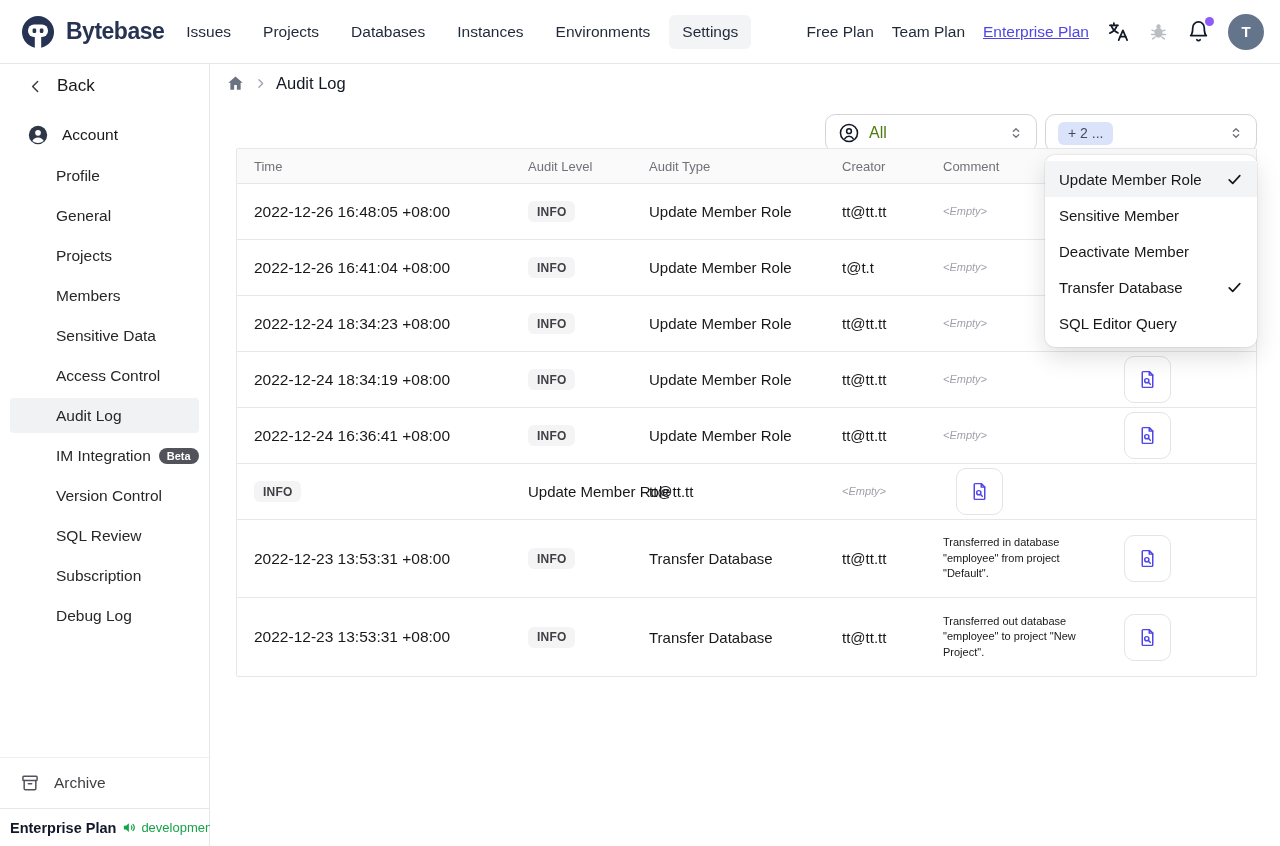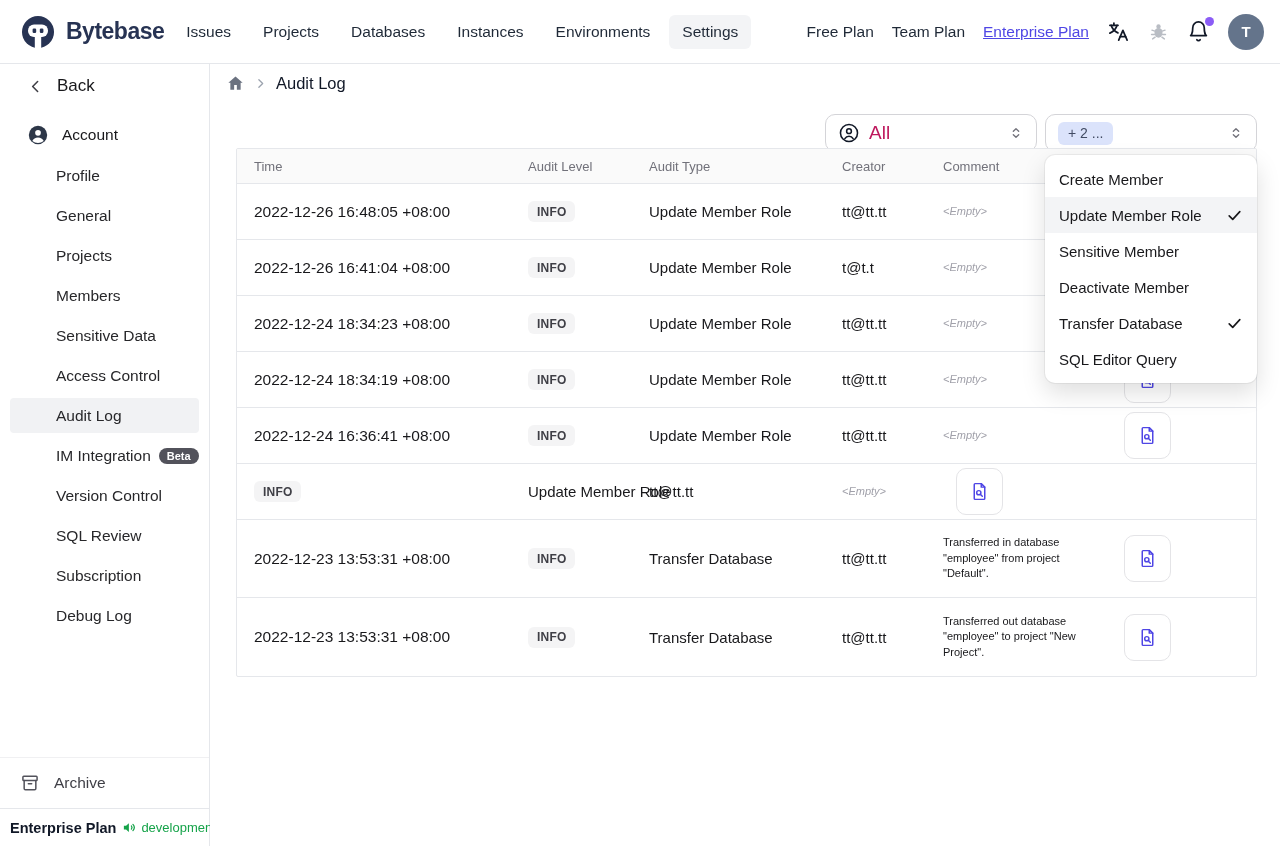--- a/index.html
+++ b/index.html
@@ -69,21 +69,21 @@
   .breadcrumb { position:absolute; left:16px; top:10px; display:flex; align-items:center; gap:9px; }
   .crumb-current { font-size:16.5px; font-weight:500; color:#111827; }
 
   .select {
     position:absolute; top:50px; width:212px; height:38px; background:#fff;
     border:1px solid #d4d4d8; border-radius:10px; display:flex; align-items:center;
     gap:9px; padding:0 12px; cursor:pointer;
   }
   .select.creator { left:615px; }
   .select.type { left:835px; }
-  .select-value { font-size:19px; color:#be185d; }
+  .select-value { font-size:16px; color:#4d7c0f; }
   .type-pill { background:#dbe3fb; color:#414b63; font-size:14px; border-radius:6px; padding:3.5px 10px; }
   .updown { margin-left:auto; display:flex; }
 
   
   .menu {
     position:absolute; left:835px; top:91px; width:212px; z-index:20;
     background:#fff; border-radius:10px; padding:6px 0;
     box-shadow:0 10px 24px rgba(0,0,0,.13), 0 0 0 1px rgba(0,0,0,.05);
   }
   .menu-item { height:36px; display:flex; align-items:center; padding:0 14px; font-size:15px; color:#18181b; cursor:pointer; }
@@ -438,23 +438,20 @@
                   <path d="M14 3v4h4"></path>
                   <circle cx="11.2" cy="13.4" r="2.4"></circle>
                   <path d="M12.9 15.1l2.3 2.3"></path>
                 </svg>
               </button>
             </div>
         </div>
       </div>
 
       <div class="menu">
-        <div class="menu-item">
-          <span>Create Member</span>
-        </div>
         <div class="menu-item hl">
           <span>Update Member Role</span>
           <span class="menu-check">
             <svg width="17" height="17" viewBox="0 0 24 24" fill="none" stroke="#18181b" stroke-width="2.3" stroke-linecap="round" stroke-linejoin="round">
                 <path d="M4.5 12.5l5 5 10-11"></path>
               </svg>
           </span>
         </div>
         <div class="menu-item">
           <span>Sensitive Member</span>

